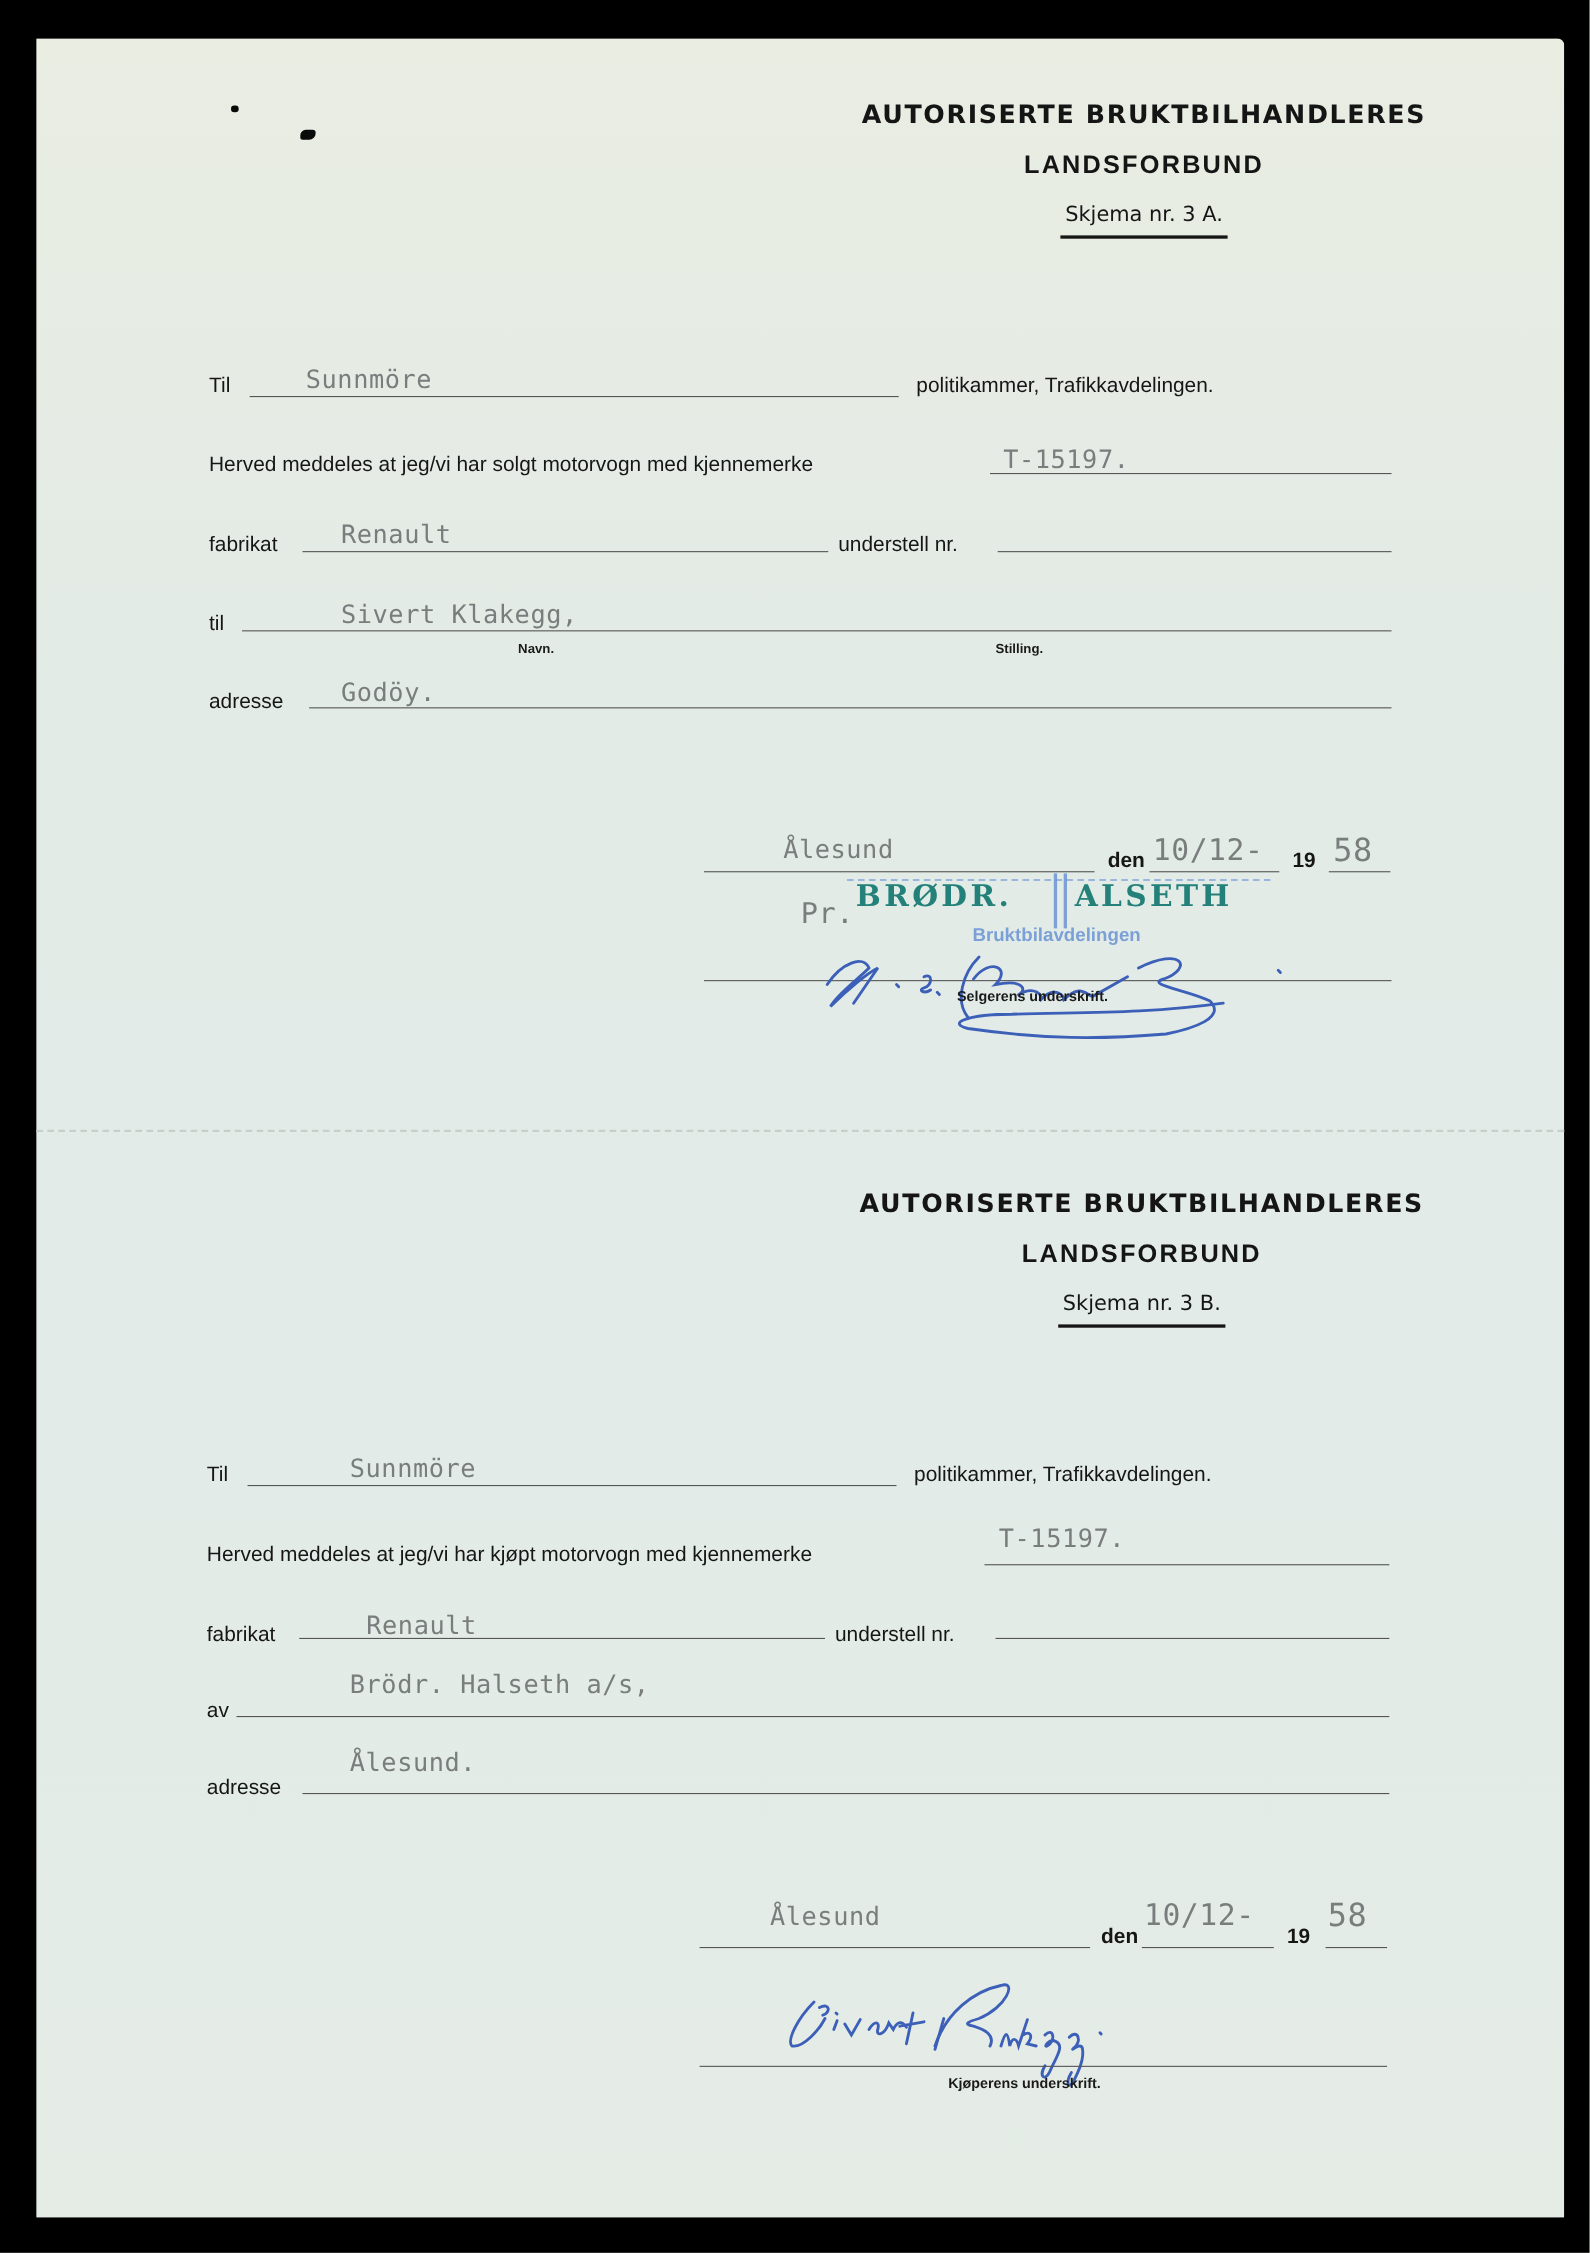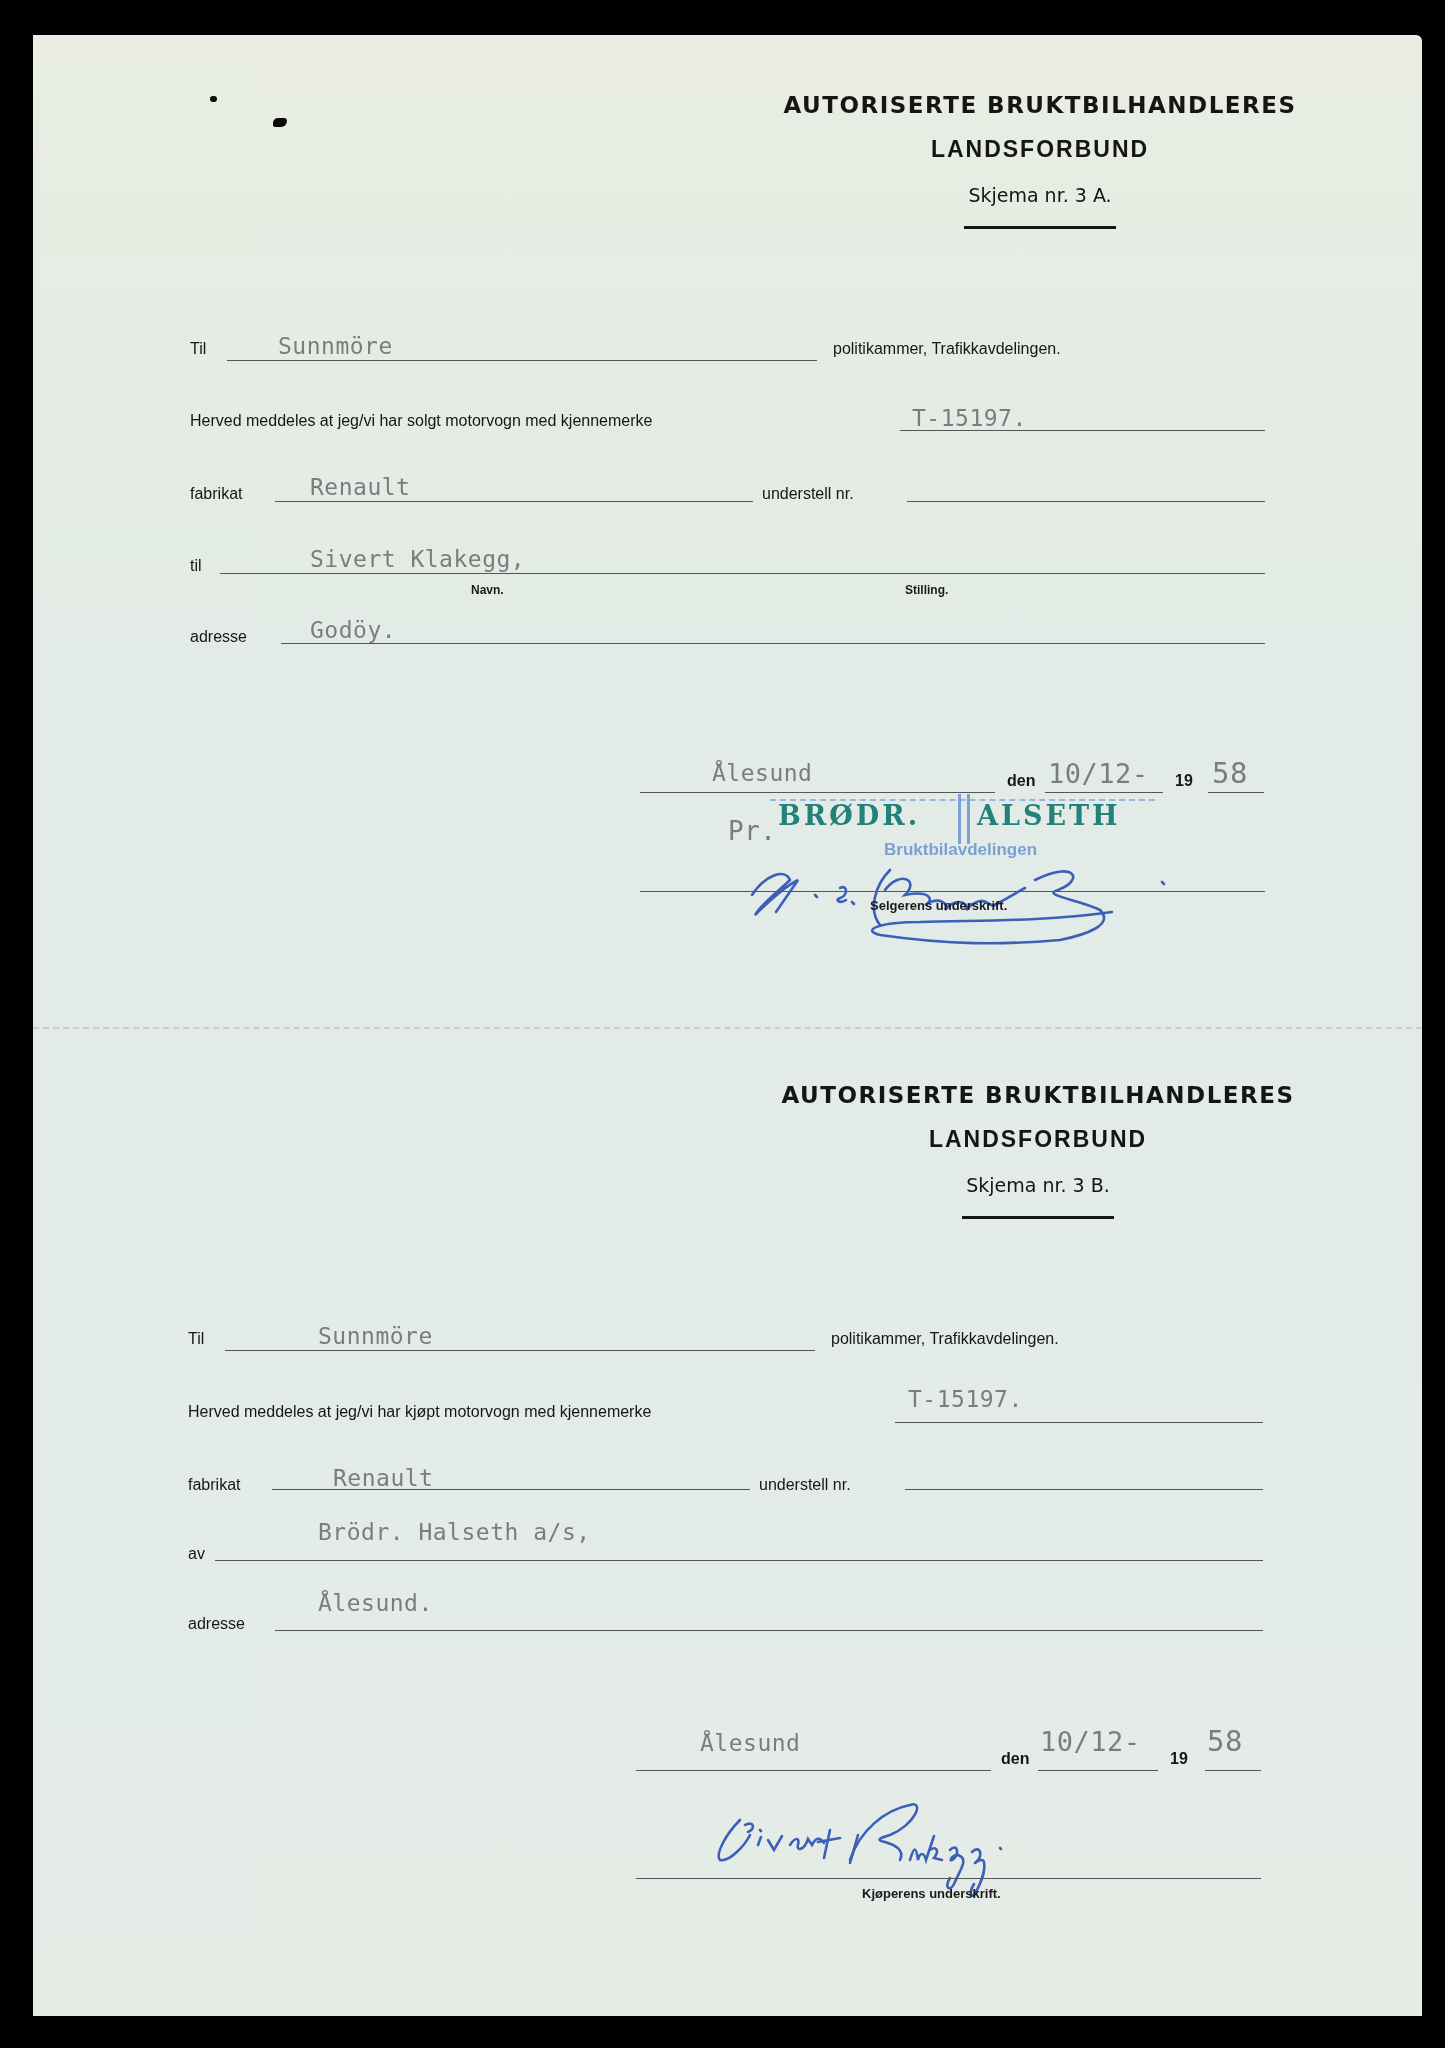--- a/index.html
+++ b/index.html
@@ -19,23 +19,23 @@
     border-top: 2px dashed #c9cfc8;
   }
   .sheet { position: absolute; left: 0; width: 1445px; }
   .sheet.a { top: 0; }
   .sheet.b { top: 990px; }
 
   .hdr { position: absolute; left: 740px; width: 600px; text-align: center; color: #151515; }
   .hdr .l1 { position: absolute; left: 0; width: 600px; top: 92px; font-family: "DejaVu Sans", sans-serif; font-weight: bold; font-size: 23px; letter-spacing: 1.5px; }
   .hdr .l2 { position: absolute; left: 0; width: 600px; top: 136px; font-family: Liberation Sans, sans-serif; font-weight: bold; font-size: 23px; letter-spacing: 2px; }
   .hdr .l3 { position: absolute; left: 0; width: 600px; top: 184px; font-size: 19px; }
-  .hdr .l3 span { display: inline-block; border-bottom: 3px solid #151515; padding: 0 4px 20px 4px; }
+  .hdr .l3 span { display: inline-block; border-bottom: 3px solid #151515; padding: 0 4px 8px 4px; }
 
-  .lbl { position: absolute; font-family: "Liberation Sans", sans-serif; font-size: 16px; color: #161616; white-space: nowrap; }
+  .lbl { position: absolute; font-family: "Liberation Sans", sans-serif; font-size: 19px; color: #161616; white-space: nowrap; }
   .small { position: absolute; font-family: "Liberation Sans", sans-serif; font-size: 12px; font-weight: bold; color: #1a1a1a; }
   .line { position: absolute; height: 0; border-top: 1.5px solid #555; }
   .typed { position: absolute; font-family: "DejaVu Sans Mono", monospace; font-size: 23px; color: #7a7d7d; white-space: nowrap; letter-spacing: 0.5px; }
 
   .stamp1 { position: absolute; font-family: "DejaVu Serif", serif; font-weight: bold; font-size: 27px; color: #0f766e; letter-spacing: 3px; opacity: 0.9; }
   .stamp2 { position: absolute; font-family: "Liberation Sans", sans-serif; font-weight: bold; font-size: 17px; color: #6a94d4; opacity: 0.85; }
   .stampbar { position: absolute; width: 3px; height: 50px; background: #6b93d2; opacity: 0.85; }
   .stampline { position: absolute; height: 0; border-top: 2px dashed #8aa9da; opacity: 0.8; }
   svg.sig { position: absolute; overflow: visible; }
   .speck { position: absolute; background: #0a0a0a; }

